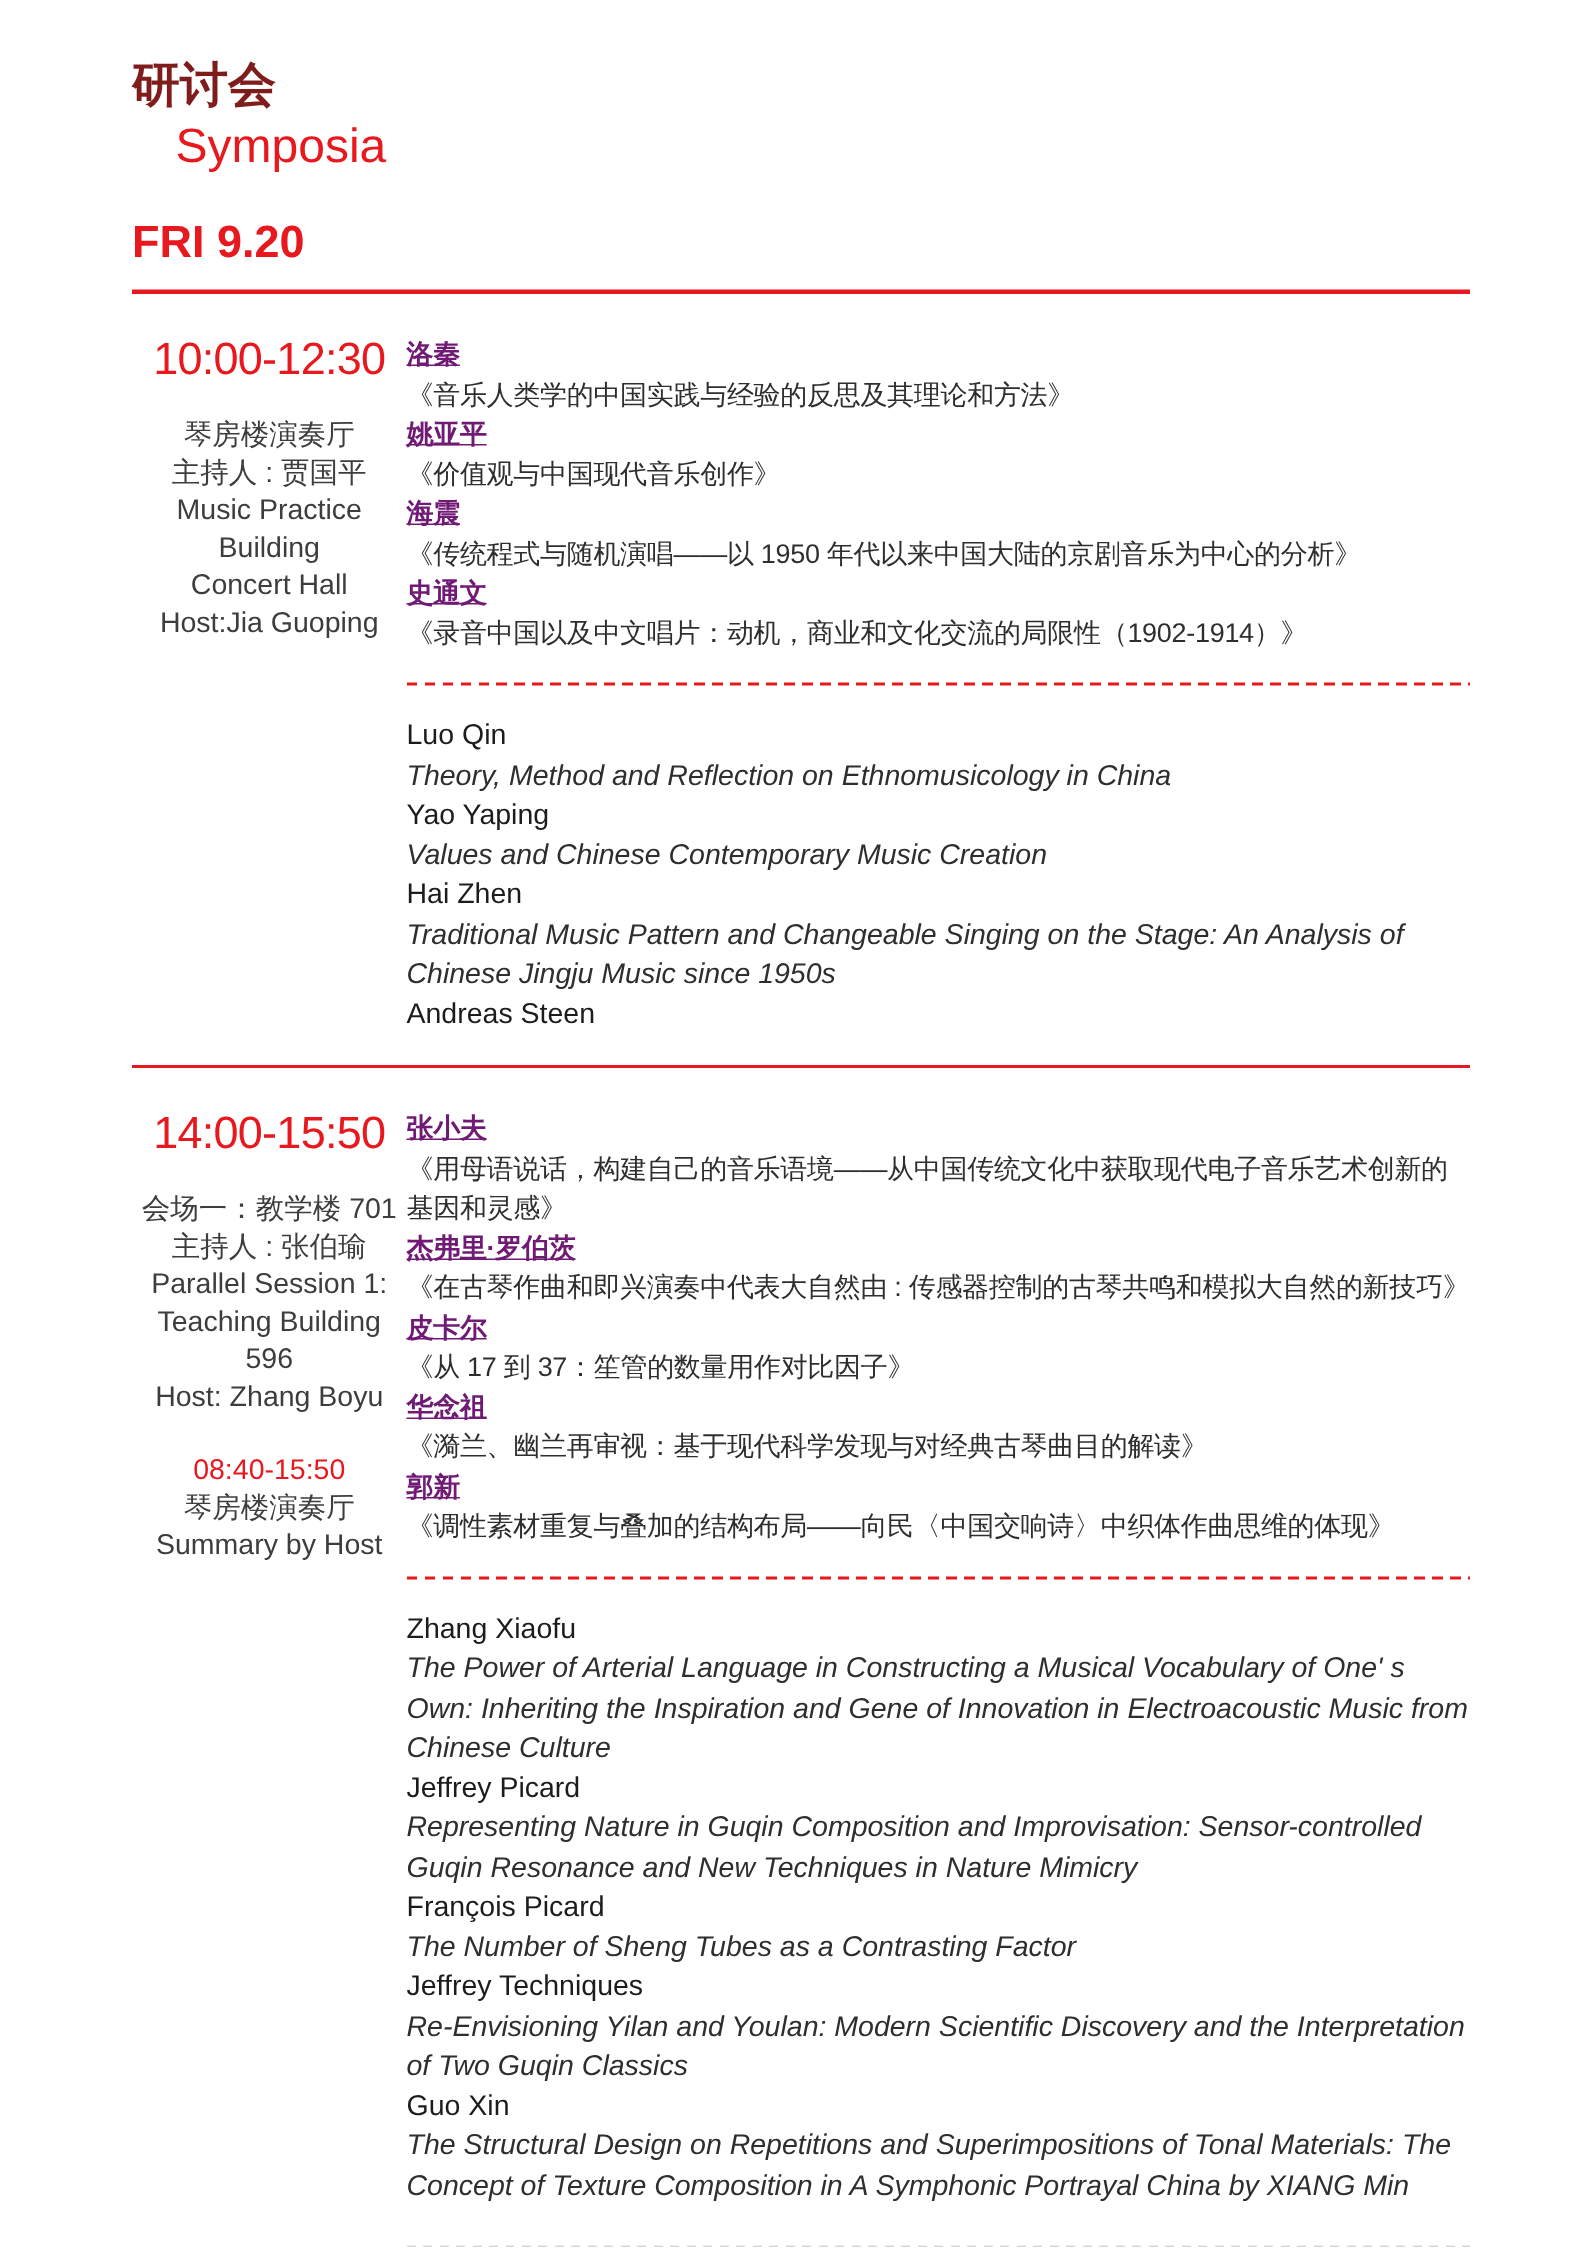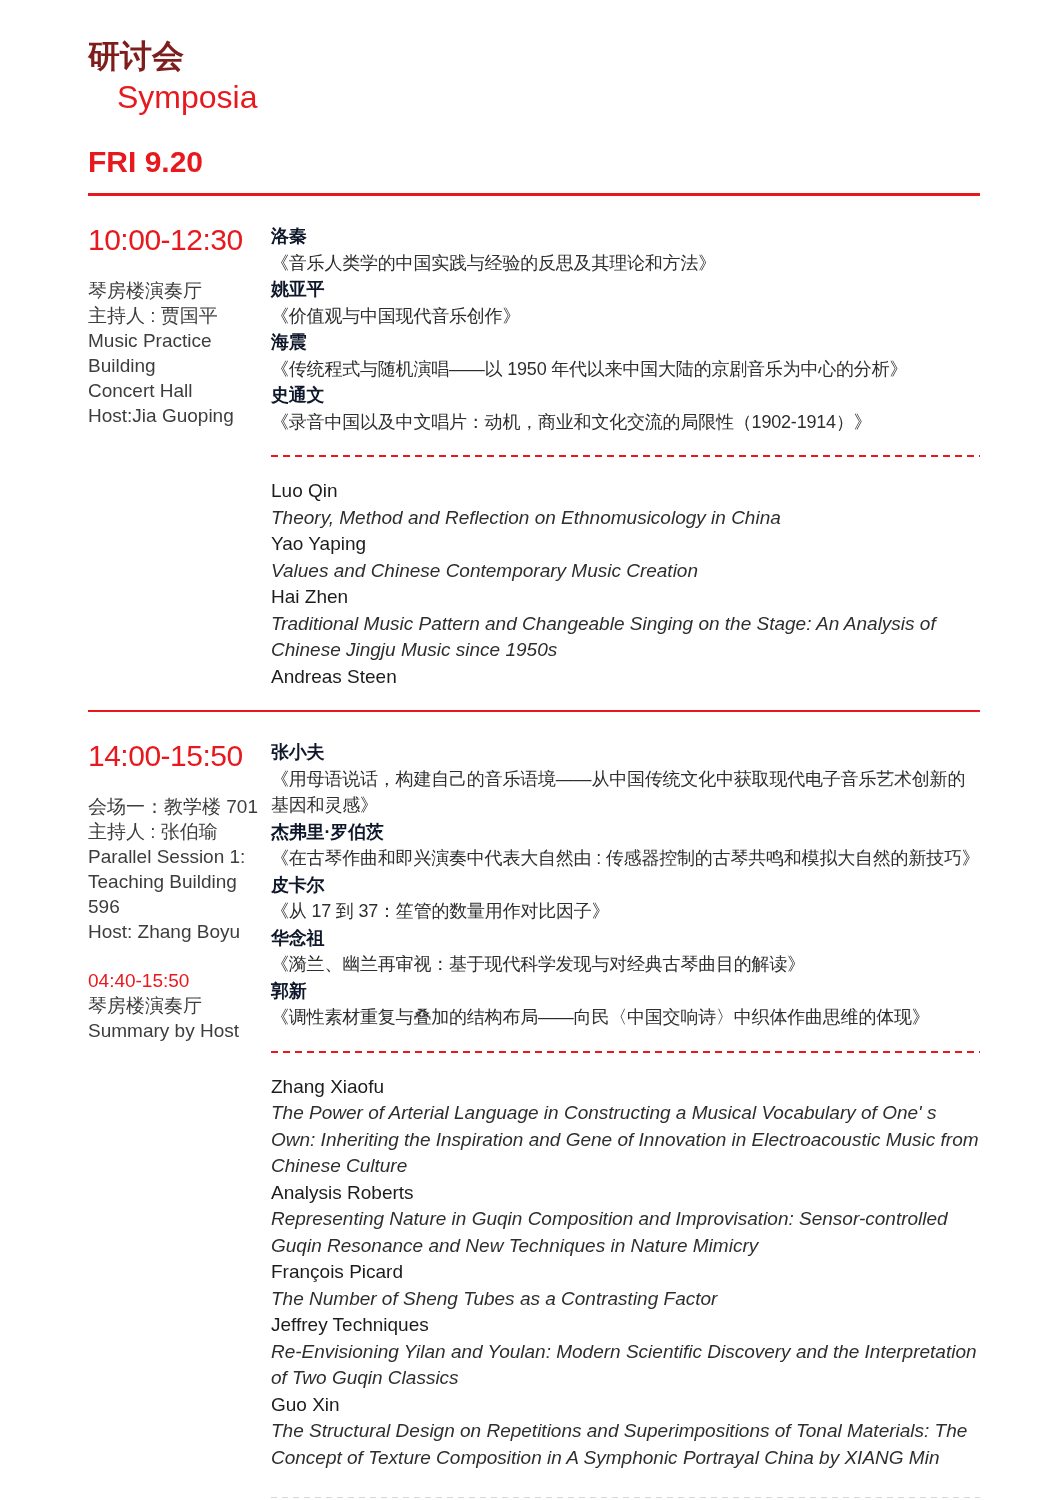--- a/index.html
+++ b/index.html
@@ -14,31 +14,31 @@
   .page { padding:36px 78px 0 88px; }
 
   
   .title-zh { font-size:32px; font-weight:bold; color:#7f1d1d; line-height:41px; }
   .title-en { font-size:32px; font-weight:normal; color:#e8191e; line-height:41px;margin-left:29px; }
   .date-heading { font-size:30px; font-weight:bold; color:#e8191e; margin-top:27px; }
   .header-rule { border:none; border-top:3px solid #e8191e; margin-top:14px; }
 
   
   .session { display:flex; align-items:flex-start; margin-top:27px; }
-  .col-left { width:183px; flex:0 0 183px; }
+  .col-left { width:183px; flex:0 0 183px;text-align:center; }
   .col-right { flex:1; min-width:0; }
 
   .session-time { font-size:30px; color:#e8191e; letter-spacing:-0.5px; line-height:34px; }
   .meta { margin-top:21px; }
   .meta-line { font-size:19px; line-height:25px; color:#3d3d3d; }
   .sub-block { margin-top:24px; }
   .sub-time { font-size:19px; line-height:25px; color:#e8191e; }
 
   .zh-block .name, .zh-block .ptitle { font-size:18px; letter-spacing:-0.2px; line-height:26.5px; }
-  .zh-block .name { font-weight:bold; color:#0f172a; }
+  .zh-block .name { font-weight:bold; color:#701a75;text-decoration:underline; }
   .zh-block .ptitle { color:#2e2e2e; }
 
   .en-block .name { font-size:19px; font-weight:normal; line-height:26.5px; color:#1c1c1c; }
   .en-block .ptitle { font-size:19px; font-style:italic; line-height:26.5px; color:#2e2e2e; }
 
   .dashed-divider {
     height:2px; margin:20px 0 21px 0;
     background:repeating-linear-gradient(90deg,#e8191e 0 7px,transparent 7px 12px);
   }
   .session-sep { border:none; border-top:2px solid #e8191e; margin:20px 0 0 0; }
@@ -119,21 +119,21 @@
       <div class="session-time">14:00-15:50</div>
       <div class="meta">
         <div class="meta-line">会场一：教学楼 701</div>
         <div class="meta-line">主持人 : 张伯瑜</div>
         <div class="meta-line">Parallel Session 1:</div>
         <div class="meta-line">Teaching Building</div>
         <div class="meta-line">596</div>
         <div class="meta-line">Host: Zhang Boyu</div>
       </div>
       <div class="sub-block">
-        <div class="sub-time">04:40-15:50</div>
+        <div class="sub-time">08:40-15:50</div>
         <div class="meta-line">琴房楼演奏厅</div>
         <div class="meta-line">Summary by Host</div>
       </div>
     </div>
     <div class="col-right">
       <div class="zh-block">
         <div class="entry">
           <div class="name">张小夫</div>
           <div class="ptitle">《用母语说话，构建自己的音乐语境——从中国传统文化中获取现代电子音乐艺术创新的基因和灵感》</div>
         </div>
@@ -154,21 +154,21 @@
           <div class="ptitle">《调性素材重复与叠加的结构布局——向民〈中国交响诗〉中织体作曲思维的体现》</div>
         </div>
       </div>
       <div class="dashed-divider"></div>
       <div class="en-block">
         <div class="entry">
           <div class="name">Zhang Xiaofu</div>
           <div class="ptitle">The Power of Arterial Language in Constructing a Musical Vocabulary of One' s Own: Inheriting the Inspiration and Gene of Innovation in Electroacoustic Music from Chinese Culture</div>
         </div>
         <div class="entry">
-          <div class="name">Analysis Roberts</div>
+          <div class="name">Jeffrey Picard</div>
           <div class="ptitle">Representing Nature in Guqin Composition and Improvisation: Sensor-controlled Guqin Resonance and New Techniques in Nature Mimicry</div>
         </div>
         <div class="entry">
           <div class="name">François Picard</div>
           <div class="ptitle">The Number of Sheng Tubes as a Contrasting Factor</div>
         </div>
         <div class="entry">
           <div class="name">Jeffrey Techniques</div>
           <div class="ptitle">Re-Envisioning Yilan and Youlan:  Modern Scientific Discovery and the Interpretation of Two Guqin Classics</div>
         </div>

